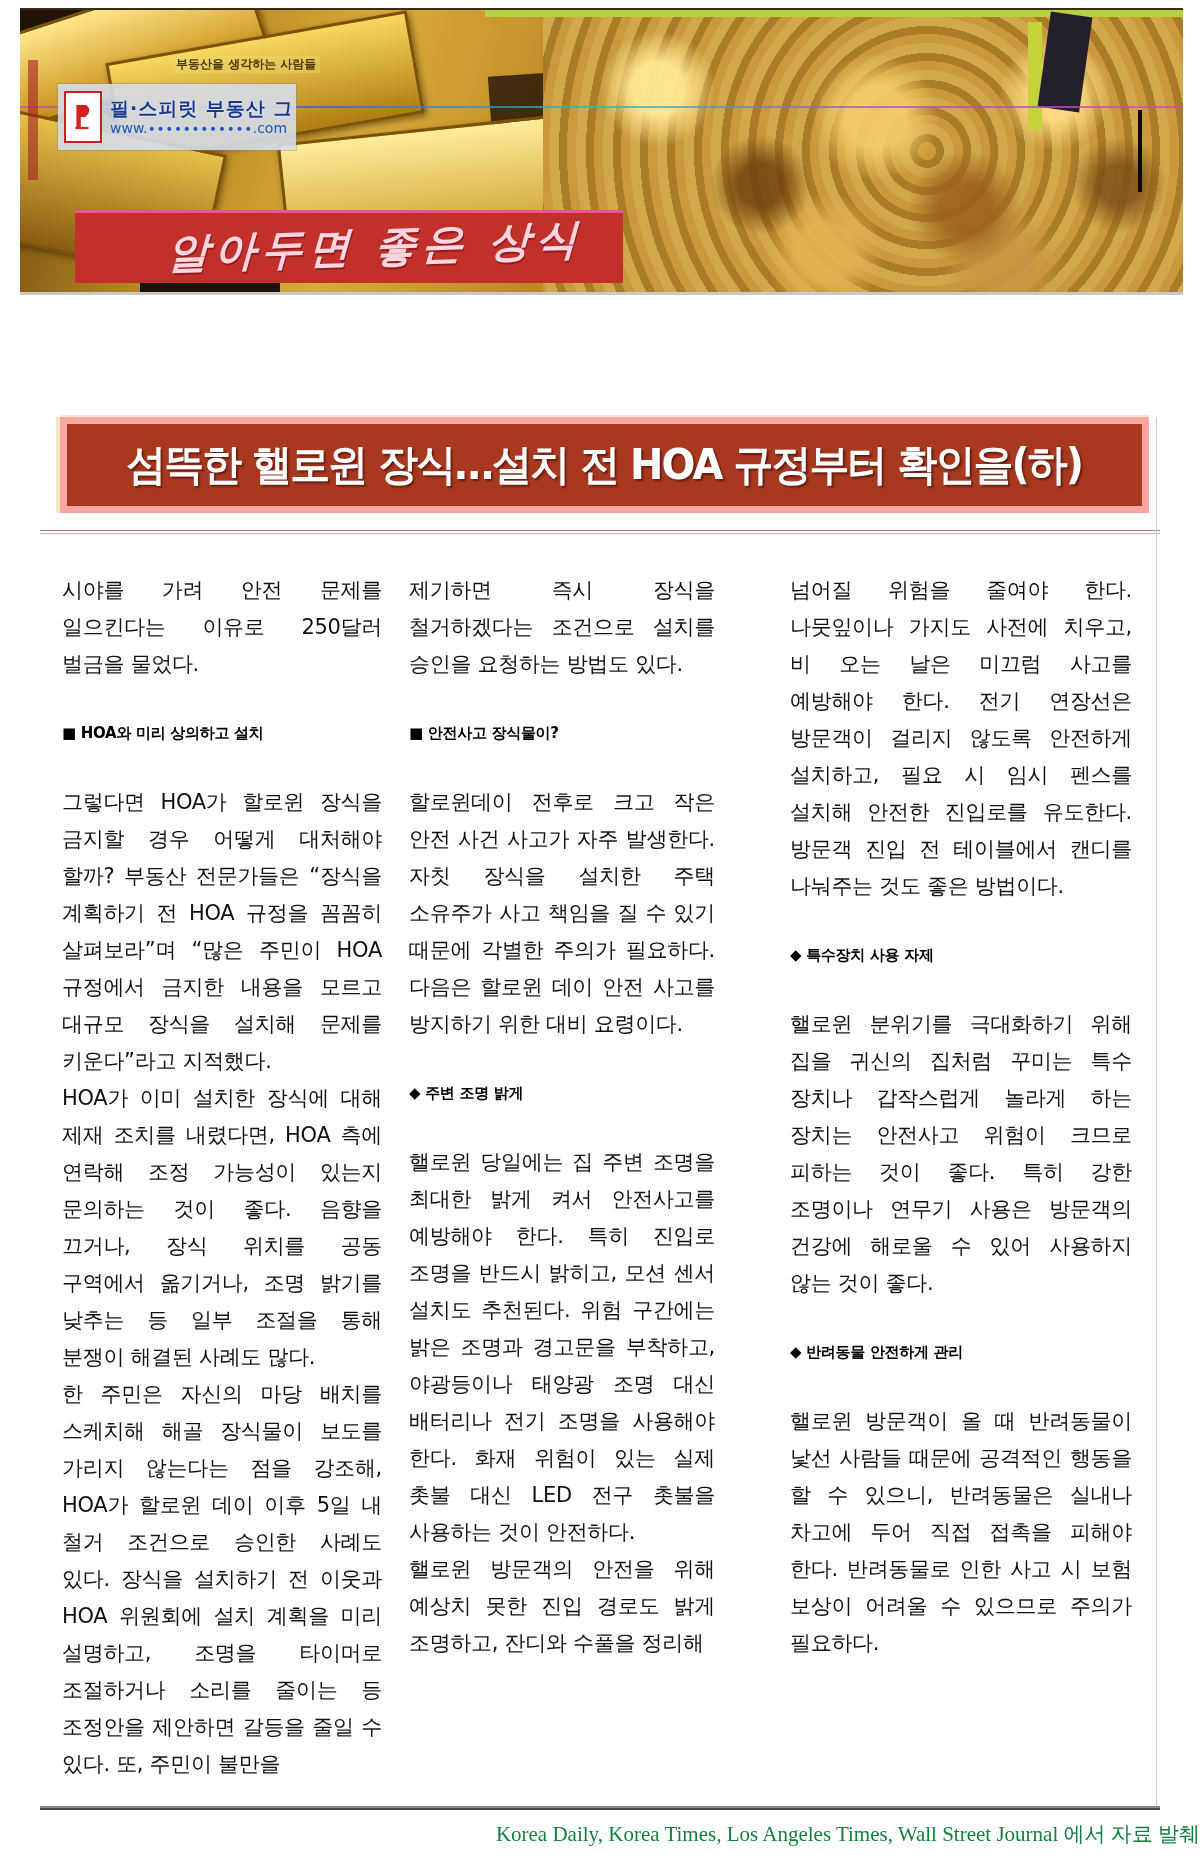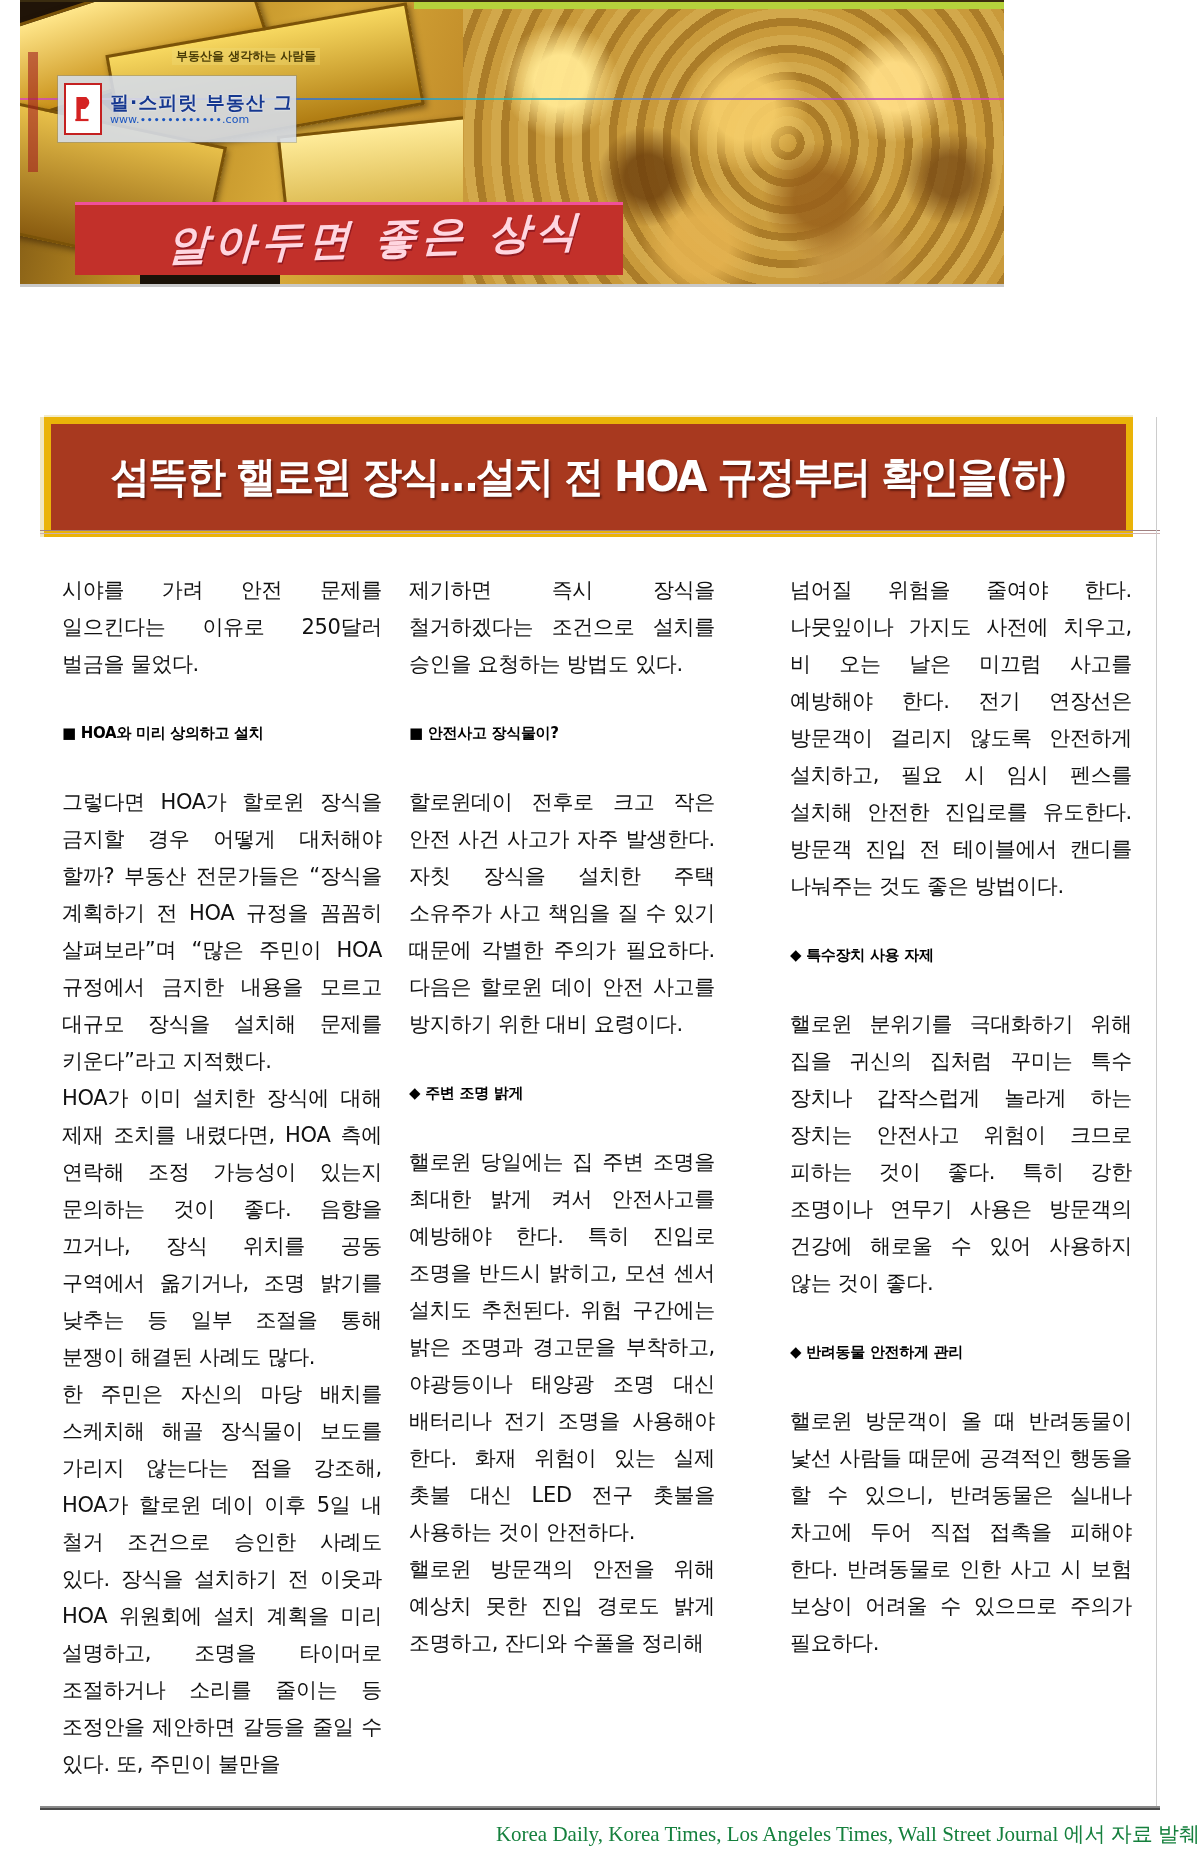--- a/index.html
+++ b/index.html
@@ -1,20 +1,20 @@
 <!DOCTYPE html>
 <html><head>
 <meta charset="utf-8">
 <style>
   html,body{margin:0;padding:0;background:#ffffff;}
   body{font-family:"DejaVu Sans","Liberation Sans",sans-serif;}
   .page{position:relative;width:1200px;height:1855px;background:#fff;overflow:hidden;}
 
   
-  .photo{position:absolute;left:20px;top:0;width:984px;height:282px;overflow:hidden;
+  .photo{position:absolute;left:20px;top:8px;width:1163px;height:282px;overflow:hidden;
          border-top:2px solid #3a2c10;border-bottom:3px solid #c9c9c9;
          background:linear-gradient(105deg,#6e4a10 0%,#b98a22 16%,#d9ab3a 30%,#c08a28 46%,
                     #b97f2e 58%,#c29a55 72%,#ad7c3a 86%,#9c6c2c 100%);text-decoration:underline;}
   .bar{position:absolute;border:3px solid #7a5208;box-shadow:2px 3px 6px rgba(40,20,0,.5);}
   .bar1{left:-24px;top:-12px;width:260px;height:88px;transform:rotate(-18deg);
         background:linear-gradient(180deg,#ffe68a,#c89018);}
   .bar2{left:92px;top:26px;width:300px;height:98px;transform:rotate(-10deg);
         background:linear-gradient(180deg,#f7d860,#b07c12);}
   .bar3{left:262px;top:116px;width:330px;height:112px;transform:rotate(-6deg);
         background:linear-gradient(180deg,#ffec9a,#caa02c);}
@@ -47,34 +47,34 @@
 
   
   .logo-box{position:absolute;left:38px;top:74px;width:238px;height:66px;
         background:rgba(214,221,232,.9);display:flex;align-items:center;gap:8px;padding:4px 6px;
         box-sizing:border-box;box-shadow:0 0 0 1px rgba(120,130,150,.4);}
   .logo-mark{width:34px;height:48px;background:#fff;border:2px solid #c42121;display:flex;
         align-items:center;justify-content:center;flex:0 0 auto;}
   .logo-texts{display:flex;flex-direction:column;line-height:1.15;overflow:hidden;}
   .logo-name{font-size:19px;font-weight:bold;color:#16388f;letter-spacing:1px;white-space:nowrap;
         text-shadow:0 0 2px #fff;}
-  .logo-url{font-size:11px;color:#1a55c0;filter:blur(.45px);white-space:nowrap;}
+  .logo-url{font-size:14px;color:#1a55c0;filter:blur(.45px);white-space:nowrap;}
   .logo-tagline{position:absolute;left:152px;top:46px;font-size:12px;font-weight:bold;color:#4a3c06;
         background:rgba(240,220,120,.35);padding:0 4px;filter:blur(.5px);white-space:nowrap;}
 
   
   .callig{position:absolute;left:55px;top:200px;width:548px;height:70px;background:#c2302a;
         border-top:3px solid #f0509a;display:flex;align-items:center;}
   .callig-text{font-size:42px;font-style:italic;font-weight:bold;color:#ffd6e0;letter-spacing:5px;
         padding-left:92px;white-space:nowrap;transform:rotate(-2deg) skewX(-4deg);
         text-shadow:1px 2px 0 rgba(90,0,20,.45);}
 
   
-  .title-banner{position:absolute;left:44px;top:417px;width:1089px;height:120px;box-sizing:border-box;
-        border:7px solid #eab308;background:#a8391f;display:flex;align-items:center;justify-content:center;
+  .title-banner{position:absolute;left:60px;top:417px;width:1089px;height:96px;box-sizing:border-box;
+        border:7px solid #fca5a5;background:#a8391f;display:flex;align-items:center;justify-content:center;
         box-shadow:-4px 0 0 #f0e6c0, 0 -2px 0 #f3ecc9;}
   .title-text{color:#ffffff;font-weight:bold;font-size:42px;letter-spacing:-2px;white-space:nowrap;
         transform:scaleX(.95);text-shadow:2px 2px 2px rgba(60,10,5,.6);}
 
   
   .rule-top{position:absolute;left:40px;top:530px;width:1120px;height:2px;
         border-top:1px solid #a08080;border-bottom:1px solid #cbb0b0;}
   .right-hairline{position:absolute;left:1156px;top:417px;width:1px;height:1390px;background:#cccccc;}
   .col{position:absolute;top:572px;}
   .col p{margin:0;font-size:21px;line-height:37px;color:#111;text-align:justify;

